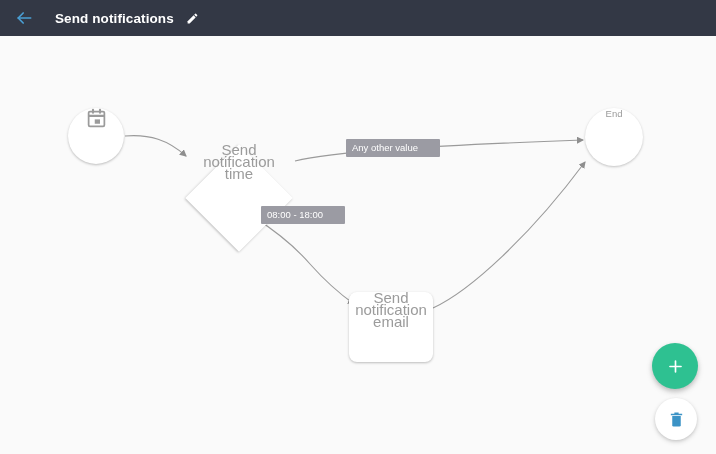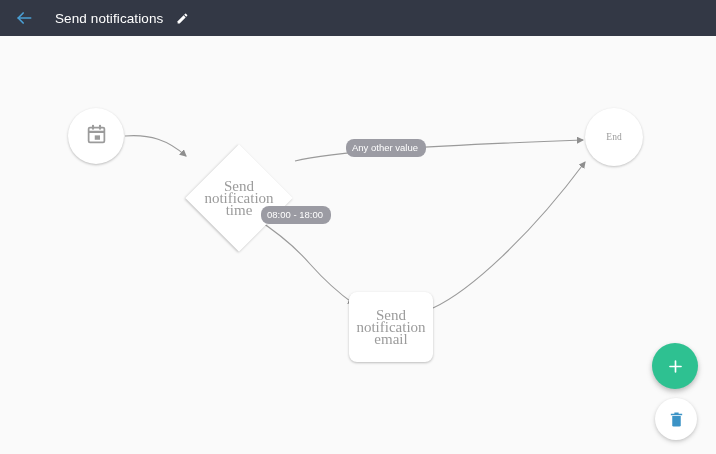--- a/index.html
+++ b/index.html
@@ -37,21 +37,21 @@
     height: 30px;
     display: flex;
     align-items: center;
     justify-content: center;
     cursor: pointer;
   }
   #back-btn svg { display: block; }
   #header-title {
     color: #ffffff;
     font-size: 13.5px;
-    font-weight: normal;
+    font-weight: bold;
     letter-spacing: 0.1px;
     margin-left: 16px;
     white-space: nowrap;
   }
   #edit-btn {
     width: 22px;
     height: 22px;
     margin-left: 8px;
     display: flex;
     align-items: center;
@@ -76,24 +76,22 @@
     height: 418px;
     pointer-events: none;
   }
 
   
   .node {
     position: absolute;
     background: #ffffff;
     box-sizing: border-box;
     display: flex;
-    align-items: center;
-    justify-content: center;
-    cursor: pointer;
-    font-family: Liberation Serif, serif;
+    justify-content: center;
+    cursor: pointer;
   }
   .node-label {
     color: #9b9b9b;
     font-size: 15px;
     line-height: 12px;
     text-align: center;
     white-space: pre-line;
     pointer-events: none;
   }
 
@@ -149,22 +147,22 @@
     box-shadow: 0 1px 3px rgba(0,0,0,0.16), 0 1px 2px rgba(0,0,0,0.10);
   }
 
   
   .edge-label {
     position: absolute;
     background: #9b9ba3;
     color: #ffffff;
     font-size: 9.5px;
     line-height: 13px;
-    border-radius: 8px;
-    padding: 2px 8px 3px 6px;
+    border-radius: 1px;
+    padding: 2px 22px 3px 6px;
     white-space: nowrap;
     cursor: pointer;
   }
   #label-any-other { left: 346px; top: 103px; }
   #label-hours { left: 261px; top: 170px; text-align: center; }
 
   
   .fab {
     position: absolute;
     border-radius: 50%;

